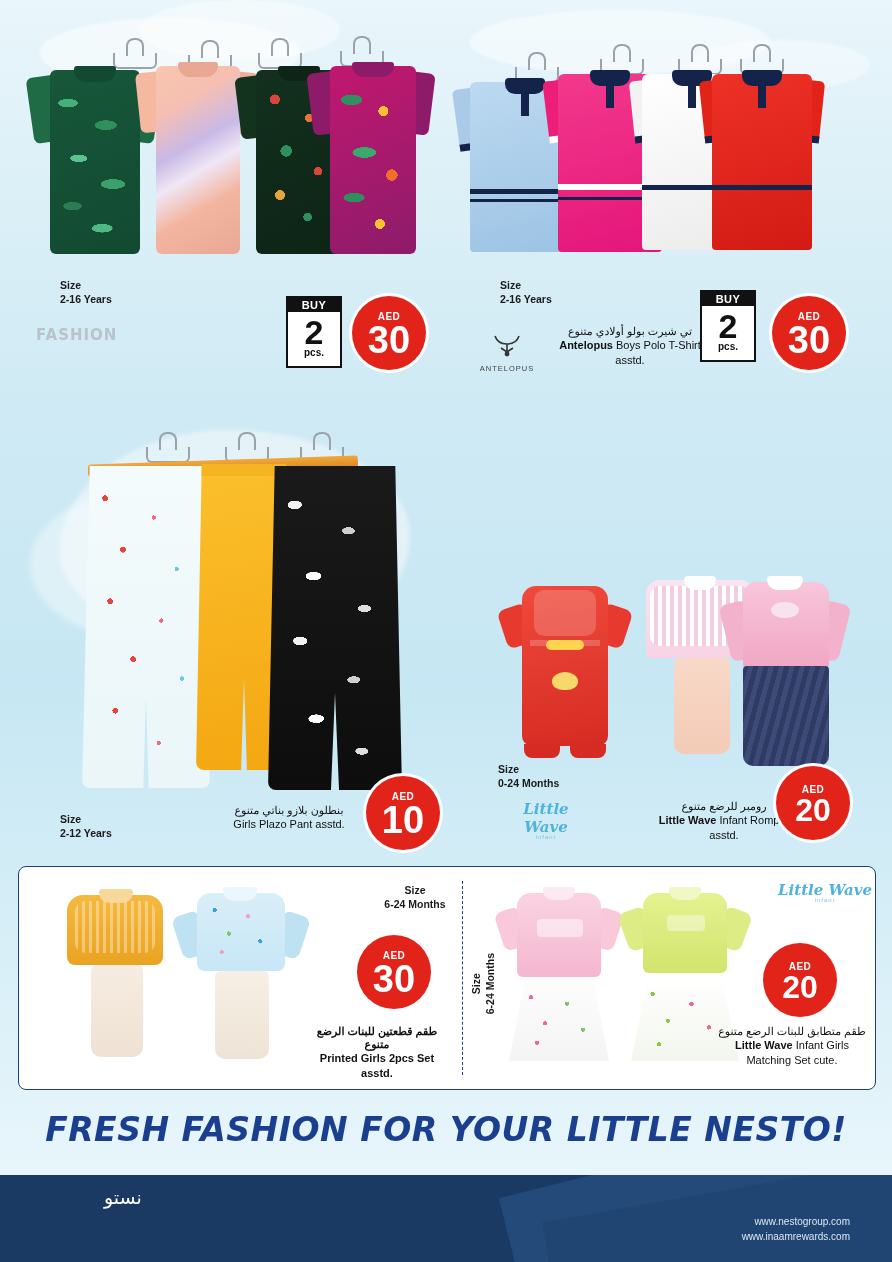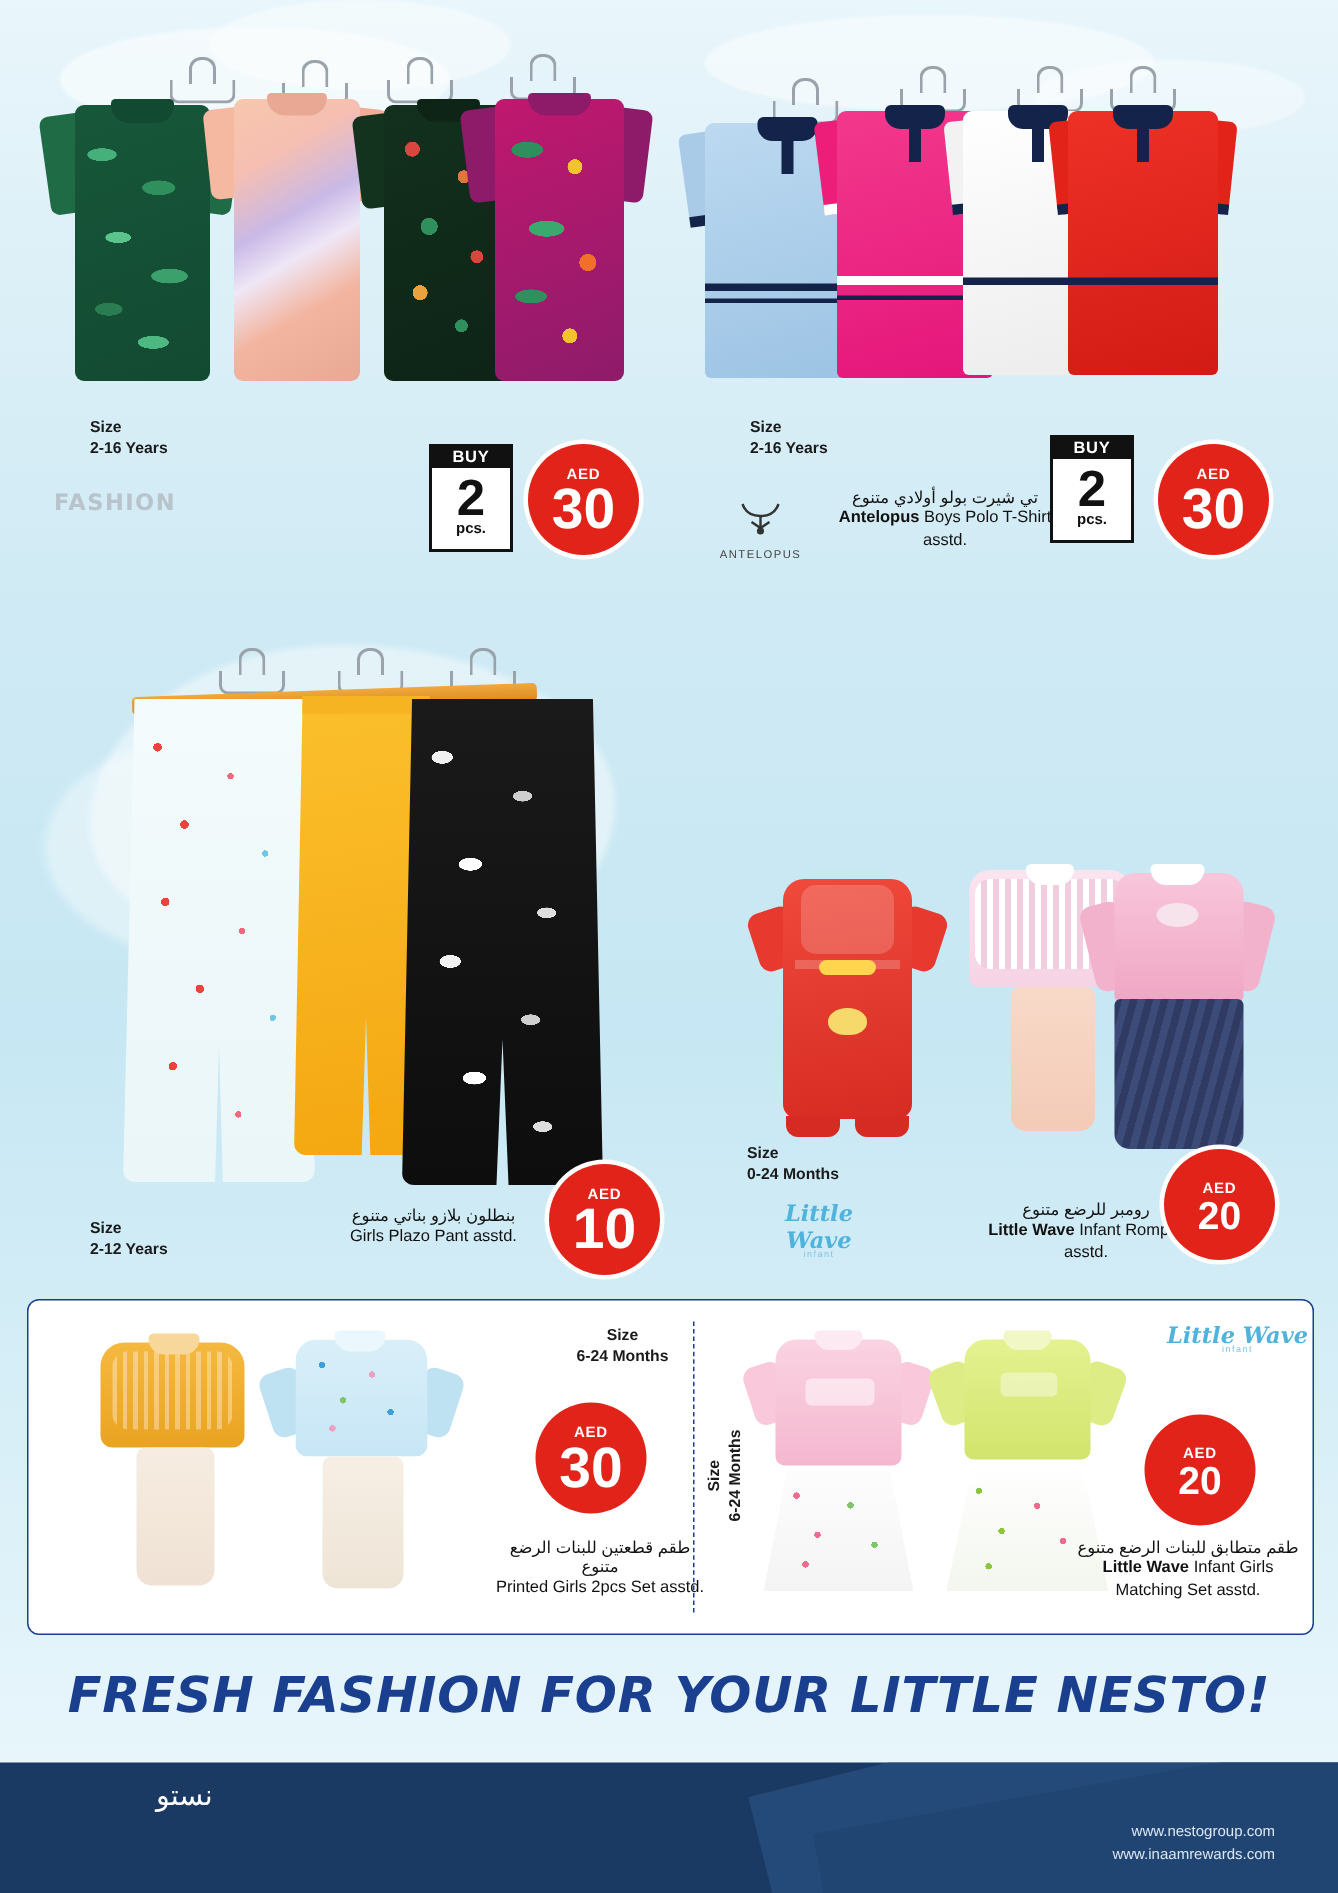--- a/index.html
+++ b/index.html
@@ -54,21 +54,21 @@
   .price{
     position:absolute;border-radius:50%;background:#e2231a;color:#fff;
     display:flex;flex-direction:column;align-items:center;justify-content:center;
     box-shadow:0 0 0 3px #fff;
   }
   .price .aed{font-size:10px;font-weight:bold;letter-spacing:.5px;line-height:1;margin-top:4px;}
   .price .num{font-weight:bold;line-height:.95;}
   .price.p30{width:74px;height:74px;}
   .price.p30 .num{font-size:38px;}
   .price.p20{width:74px;height:74px;}
-  .price.p20 .num{font-size:26px;}
+  .price.p20 .num{font-size:32px;}
   .price.p10{width:74px;height:74px;}
   .price.p10 .num{font-size:38px;}
 
   
   .buybox{
     position:absolute;width:52px;height:68px;background:#fff;border:2px solid #111;
     display:flex;flex-direction:column;align-items:center;justify-content:flex-start;
   }
   .buybox .buy{
     width:100%;background:#111;color:#fff;font-size:11px;font-weight:bold;
@@ -531,21 +531,21 @@
       <div class="label-block" style="left:356px;top:16px;text-align:center;width:80px;">
         <div class="size-word">Size</div>
         <div class="size-val">6-24 Months</div>
       </div>
 
       <div class="price p30" style="left:338px;top:68px;">
         <div class="aed">AED</div>
         <div class="num">30</div>
       </div>
 
-      <div style="position:absolute;left:311px;top:158px;width:140px;">
+      <div style="position:absolute;left:288px;top:158px;width:140px;font-weight:bold;">
         <div class="prod-ar">طقم قطعتين للبنات الرضع متنوع</div>
         <div class="prod-en">Printed Girls 2pcs Set asstd.</div>
       </div>
     </div>
 
     <div style="position:absolute;left:444px;top:0;width:412px;height:222px;">
 
       <div class="label-block" style="left:6px;top:86px;width:16px;writing-mode:vertical-rl;transform:rotate(180deg);text-align:center;">
         <div class="size-word">Size</div>
         <div class="size-val">6-24 Months</div>
@@ -590,21 +590,21 @@
         <div class="sub">infant</div>
       </div>
 
       <div class="price p20" style="left:300px;top:76px;">
         <div class="aed">AED</div>
         <div class="num">20</div>
       </div>
 
       <div style="position:absolute;left:250px;top:158px;width:158px;">
         <div class="prod-ar">طقم متطابق للبنات الرضع متنوع</div>
-        <div class="prod-en"><b>Little Wave</b> <span>Infant Girls Matching Set asstd.</span></div>
+        <div class="prod-en"><b>Little Wave</b> <span>Infant Girls Matching Set cute.</span></div>
       </div>
     </div>
   </div>
 
   <div class="champs">
     <span>FRESH FASHION FOR YOUR LITTLE NESTO!</span>
   </div>
 
   <div class="footer">
     <div class="swoosh"></div>

